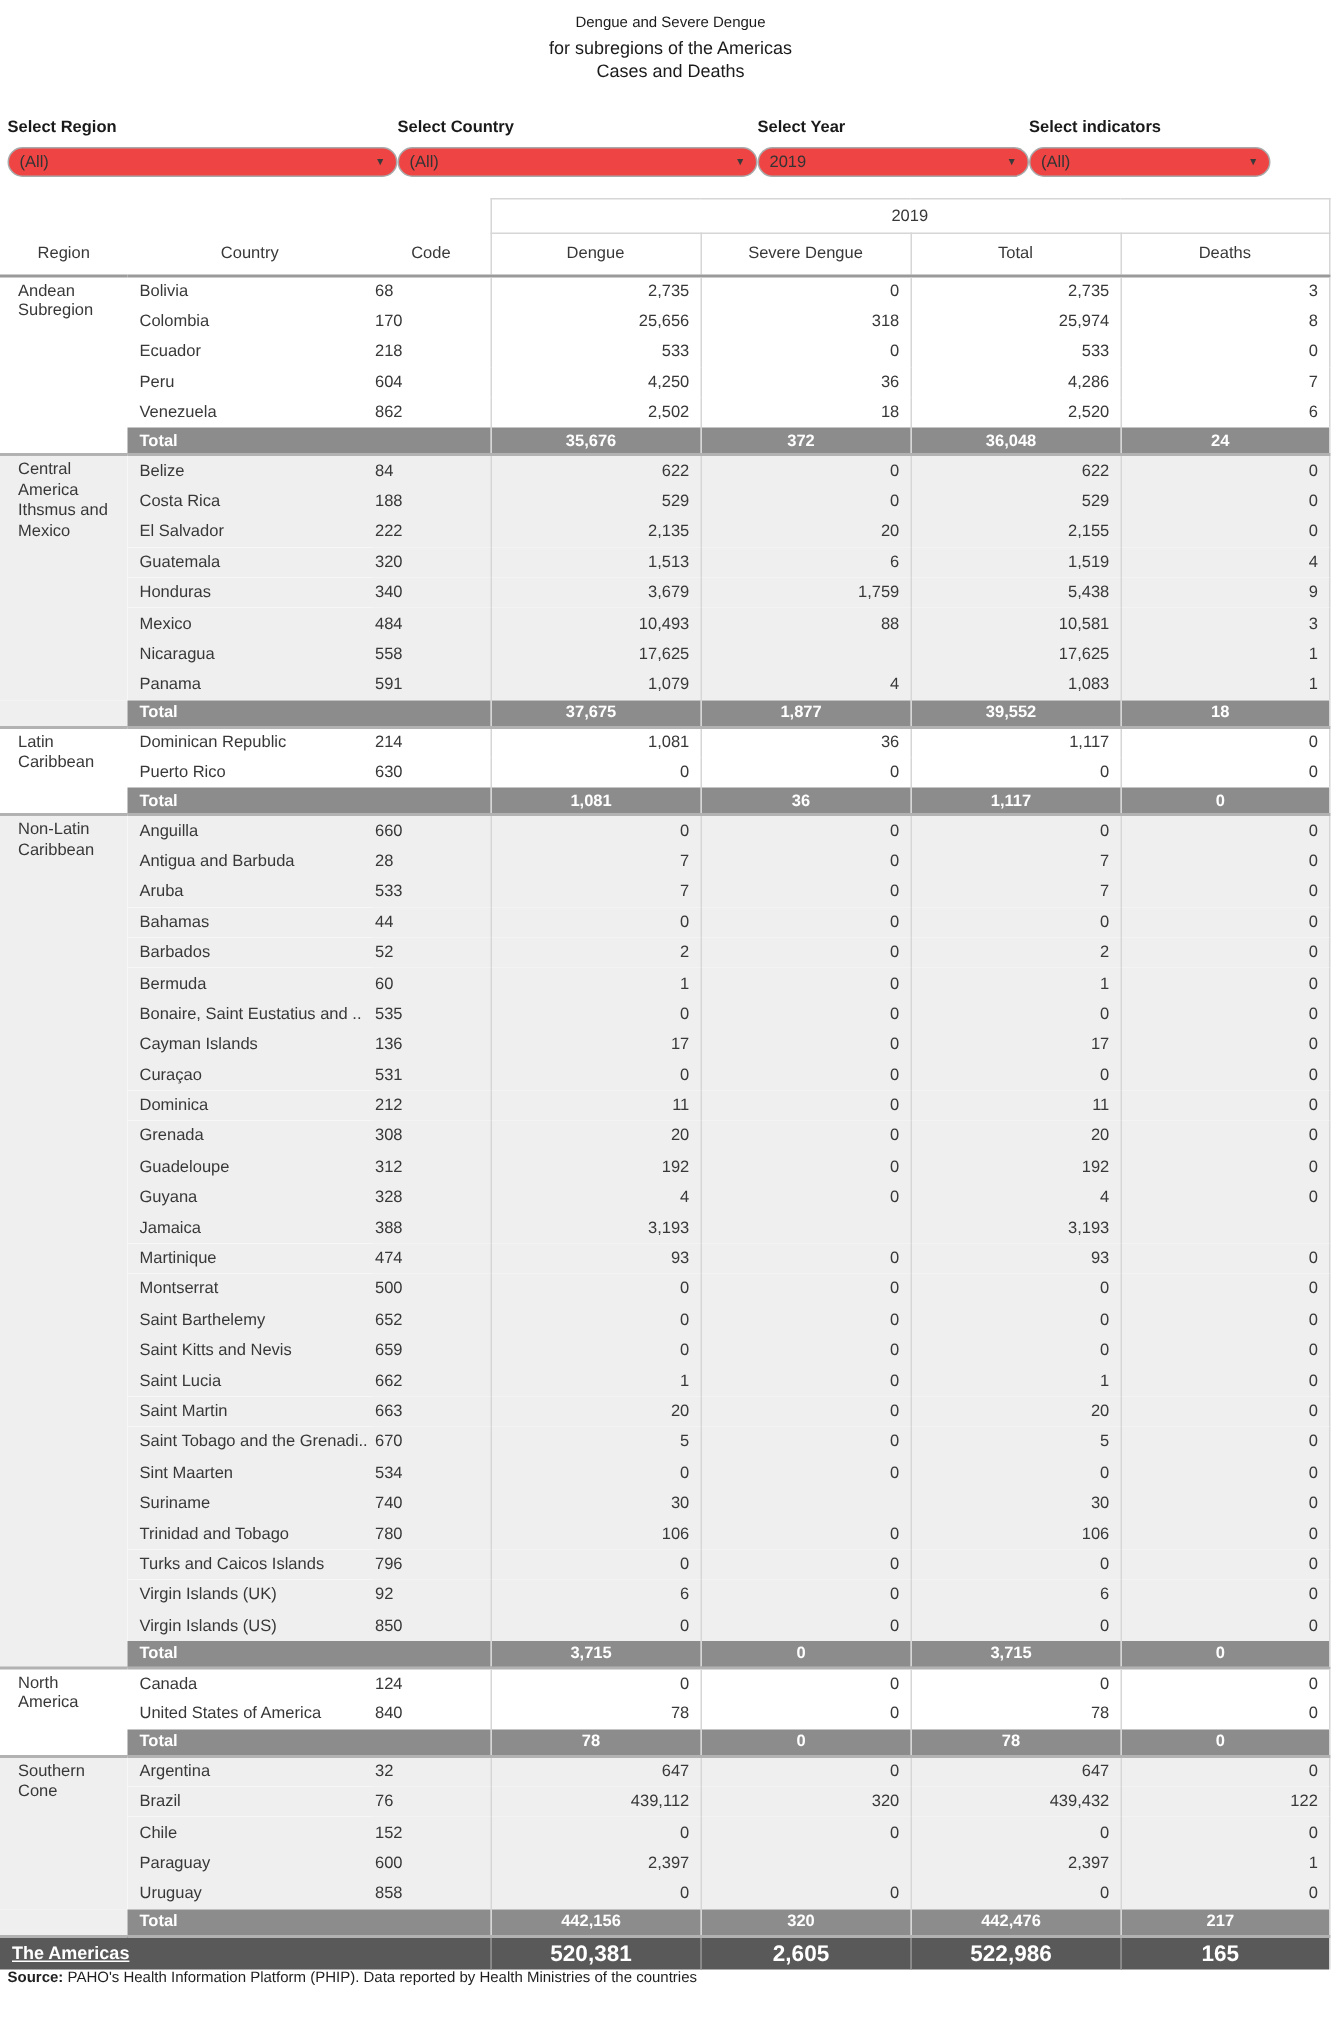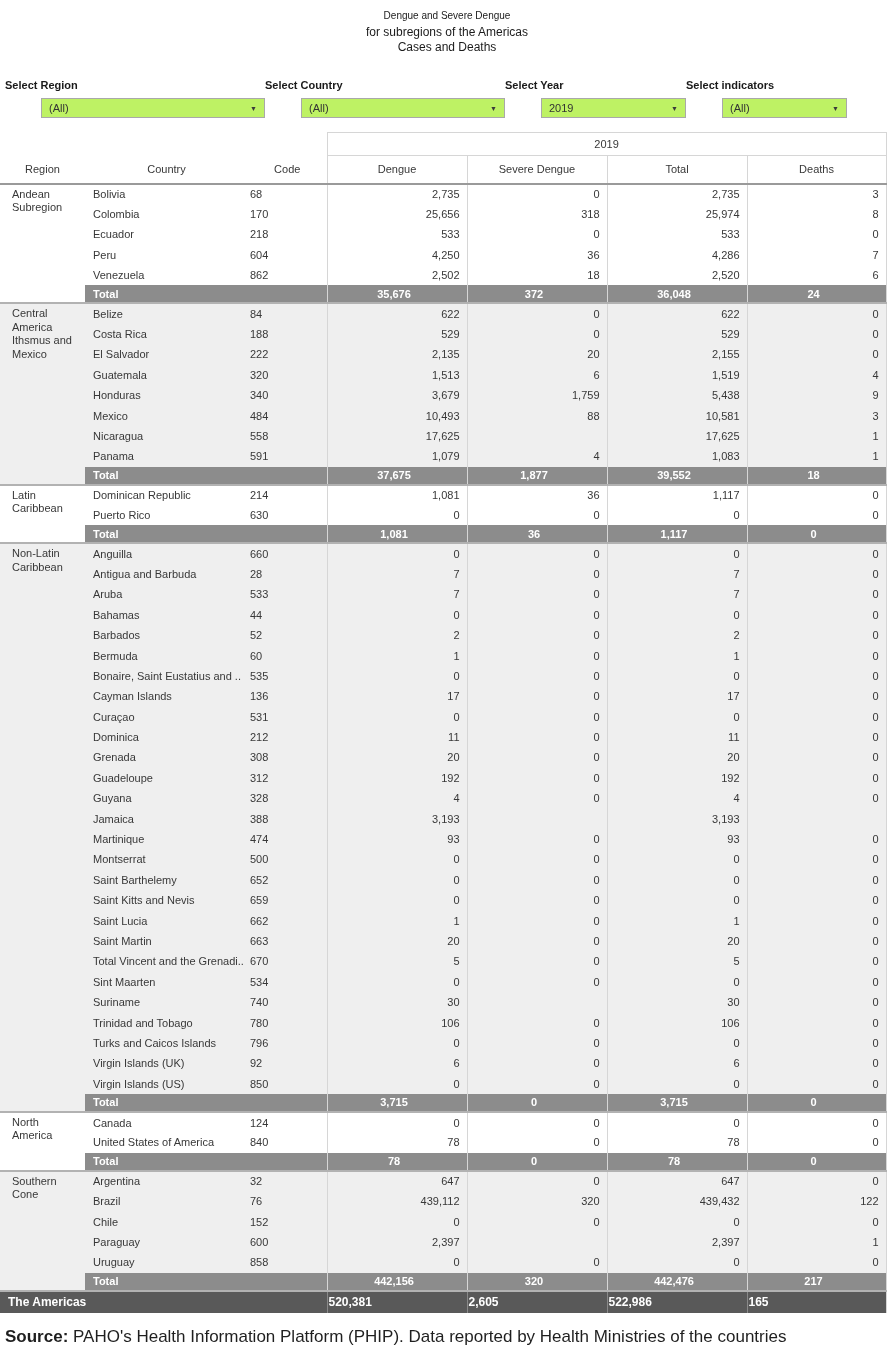--- a/index.html
+++ b/index.html
@@ -9,23 +9,23 @@
     font-family: "Liberation Sans", sans-serif; color: #383838;
   }
   
   .titles { text-align: center; padding-top: 6px; }
   .title { font-size: 10px; color: #1b1b1b; line-height: 19px; }
   .subtitle { font-size: 12px; color: #1b1b1b; line-height: 15px; }
   
   .filters { display: flex; padding: 0 10px 0 5px; margin-top: 24px; }
   .filter-label { font-size: 11px; font-weight: bold; color: #1a1a1a; margin-bottom: 7px; }
   .filter-box {
-    height: 20px; border: 1px solid #a9a9a9; border-radius: 0; background: #bef264;
+    height: 20px; border: 1px solid #a9a9a9; border-radius: 10px; background: #ef4444;
     display: flex; align-items: center; justify-content: space-between;
-    padding: 0 7px; font-size: 11px; color: #333; cursor: pointer; margin-left: 36px;
+    padding: 0 7px; font-size: 11px; color: #333; cursor: pointer;
   }
   .caret { font-size: 7px; color: #3a3a3a; }
   .f-region { width: 260px; } .f-country { width: 240px; } .f-year { width: 181px; } .f-indicators { width: 161px; }
   
   table { border-collapse: collapse; table-layout: fixed; width: 886px; margin-top: 14px; font-size: 11px; }
   th { font-weight: normal; color: #383838; }
   .corner { border: none; }
   .year-header { height: 23px; text-align: center; border: 1px solid #d6d6d6; }
   .colhead th { height: 28px; text-align: center; border-bottom: 2px solid #9a9a9a; margin-left: 12px; }
   .colhead .h-num { border-left: 1px solid #d6d6d6; }
@@ -38,24 +38,24 @@
   .c-deaths { border-right: 1px solid #d6d6d6; }
   tr.shaded td { background: #efefef; }
   
   .total-row td { height: 18px; border-bottom: 2px solid #b2b2b2; }
   .total-row td.bar { background: #8c8c8c; color: #ffffff; font-weight: bold; }
   tr.total-row.shaded td.bar { background: #8c8c8c; }
   .total-label { padding-left: 8px; }
   .total-num { text-align: center; padding-right: 7px; border-left: 1px solid #d6d6d6; }
   
   .grand-row td { height: 22px; background: #595959; color: #fff; font-weight: bold; }
-  .grand-label { padding-left: 8px; font-size: 12px; }
-  .grand-num { text-align: left; padding-right: 7px; font-size: 12px; border-left: 1px solid #8a8a8a; }
+  .grand-label { padding-left: 8px; font-size: 12px; text-decoration: underline; }
+  .grand-num { text-align: center; padding-right: 7px; font-size: 15px; border-left: 1px solid #8a8a8a; }
   
-  .footer { margin-top: 14px; padding-left: 5px; font-size: 17px; color: #1f1f1f; }
+  .footer { padding-left: 5px; font-size: 10px; color: #1f1f1f; }
   .footer b { font-weight: bold; }
 </style>
 </head>
 <body>
 
 <div class="titles">
   <div class="title">Dengue and Severe Dengue</div>
   <div class="subtitle">for subregions of the Americas</div>
   <div class="subtitle">Cases and Deaths</div>
 </div>
@@ -419,21 +419,21 @@
       </tr>
       <tr class="country-row shaded">
         <td class="country-cell">Saint Martin</td>
         <td class="code-cell">663</td>
         <td class="num-cell c-dengue">20</td>
         <td class="num-cell c-severe">0</td>
         <td class="num-cell c-total">20</td>
         <td class="num-cell c-deaths">0</td>
       </tr>
       <tr class="country-row shaded">
-        <td class="country-cell">Total Vincent and the Grenadi..</td>
+        <td class="country-cell">Saint Tobago and the Grenadi..</td>
         <td class="code-cell">670</td>
         <td class="num-cell c-dengue">5</td>
         <td class="num-cell c-severe">0</td>
         <td class="num-cell c-total">5</td>
         <td class="num-cell c-deaths">0</td>
       </tr>
       <tr class="country-row shaded">
         <td class="country-cell">Sint Maarten</td>
         <td class="code-cell">534</td>
         <td class="num-cell c-dengue">0</td>

